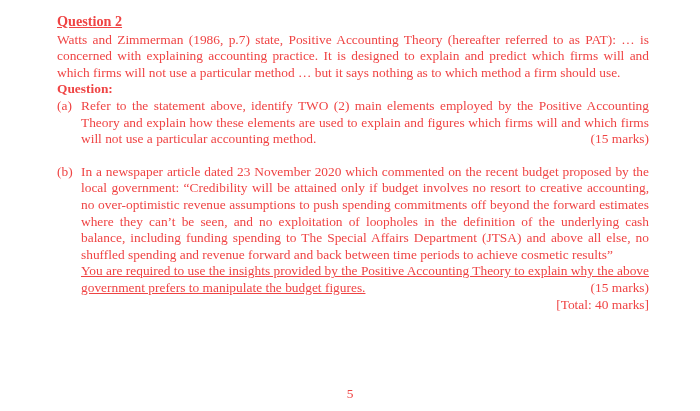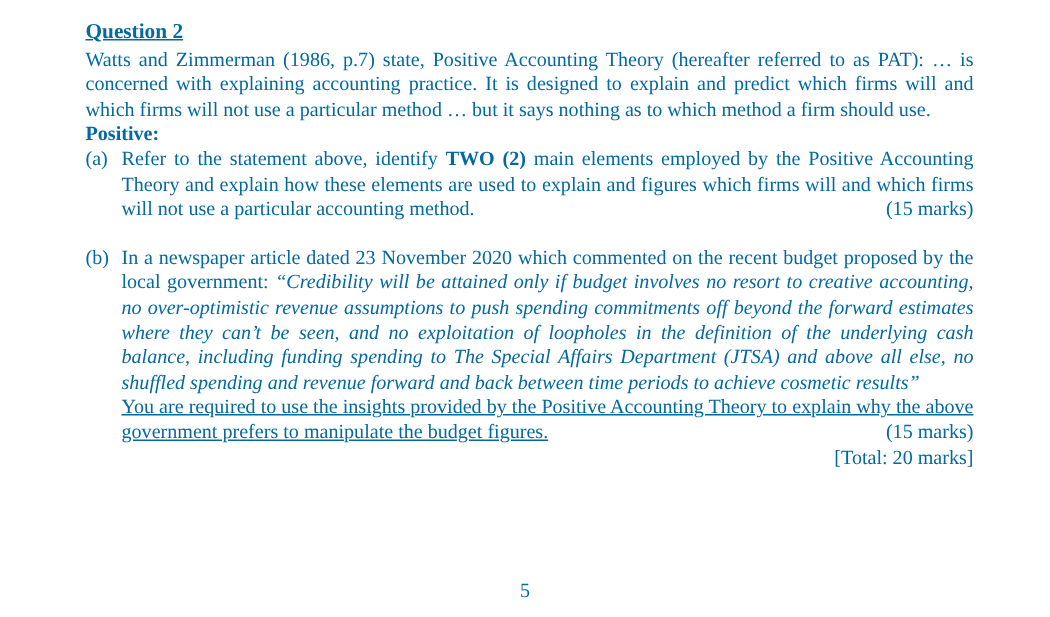--- a/index.html
+++ b/index.html
@@ -5,21 +5,21 @@
   html, body {
     margin: 0;
     padding: 0;
     background: #ffffff;
   }
   .page {
     position: relative;
     width: 700px;
     height: 411px;
     background: #ffffff;
-    color: #0369a1;
+    color: #ef4444;
     font-family: "Liberation Serif", "DejaVu Serif", serif;
     overflow: hidden;
   }
   .content {
     position: absolute;
     left: 57px;
     top: 13px;
     width: 592px;
     font-size: 13.4px;
     line-height: 16.6px;
@@ -56,24 +56,23 @@
     margin-bottom: 16px;
   }
   .followup {
     margin-top: 9px;
     text-decoration: underline;
   }
   .marks {
     float: right;
   }
   .quote {
-    font-style: italic;
   }
   .bold {
-    font-weight: bold;
+    font-weight: normal;
     margin-top: 44px;
   }
   .total-line {
     text-align: right;
   }
   .page-number {
     position: absolute;
     left: 0;
     right: 0;
     bottom: 9px;
@@ -84,32 +83,32 @@
 </head>
 <body>
 
 <div class="page">
   <div class="content">
 
     <div class="heading">Question 2</div>
 
     <p class="para intro">Watts and Zimmerman (1986, p.7) state, Positive Accounting Theory (hereafter referred to as PAT): … is concerned with explaining accounting practice. It is designed to explain and predict which firms will and which firms will not use a particular method … but it says nothing as to which method a firm should use.</p>
 
-    <p class="para required">Positive:</p>
+    <p class="para required">Question:</p>
 
     <div class="item item-a">
       <span class="item-label">(a)</span>
       <p class="para"><span>Refer to the statement above, identify </span><span class="bold">TWO (2)</span><span> main elements employed by the Positive Accounting Theory and explain how these elements are used to explain and figures which firms will and which firms will not use a particular accounting method.</span><span class="marks">(15 marks)</span></p>
     </div>
 
     <div class="item">
       <span class="item-label">(b)</span>
       <p class="para"><span>In a newspaper article dated 23 November 2020 which commented on the recent budget proposed by the local government: </span><span class="quote">“Credibility will be attained only if budget involves no resort to creative accounting, no over-optimistic revenue assumptions to push spending commitments off beyond the forward estimates where they can’t be seen, and no exploitation of loopholes in the definition of the underlying cash balance, including funding spending to The Special Affairs Department (JTSA) and above all else, no shuffled spending and revenue forward and back between time periods to achieve cosmetic results”</span></p>
 
       <p class="para followup"><span>You are required to use the insights provided by the Positive Accounting Theory to explain why the above government prefers to manipulate the budget figures.</span><span class="marks">(15 marks)</span></p>
 
-      <div class="total-line">[Total: 20 marks]</div>
+      <div class="total-line">[Total: 40 marks]</div>
     </div>
 
   </div>
 
   <div class="page-number">5</div>
 </div>
 
 </body></html>

